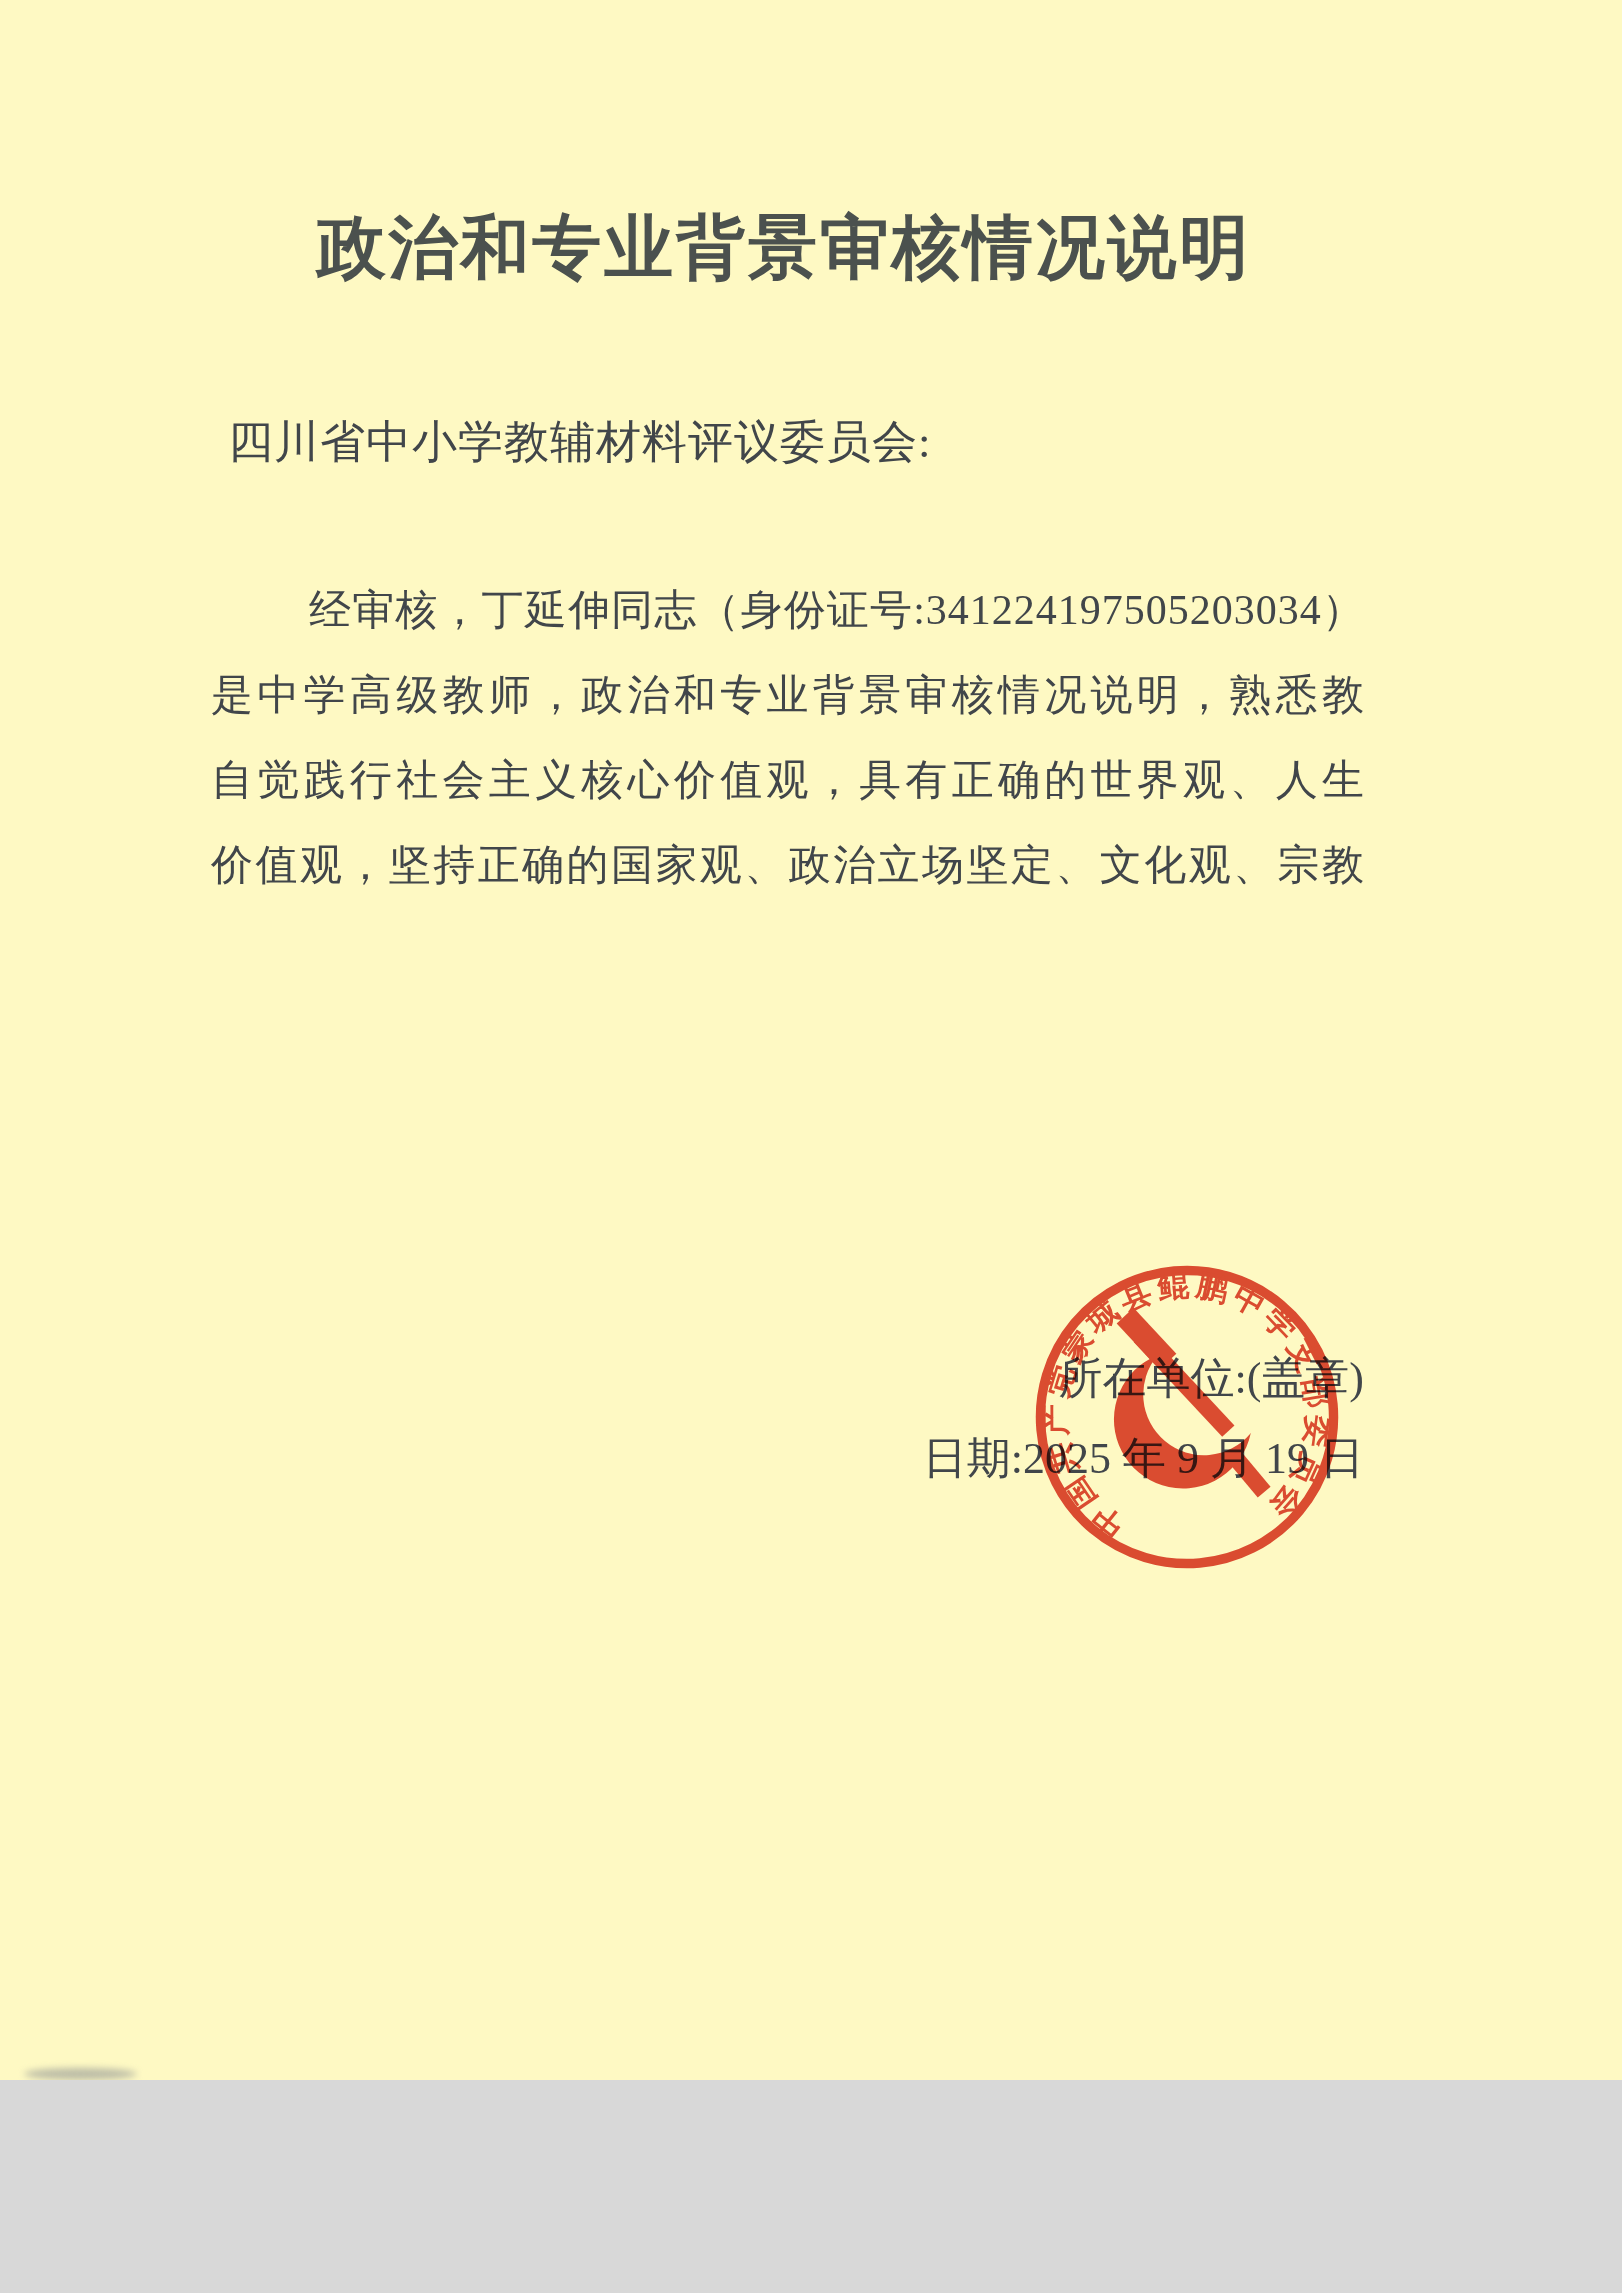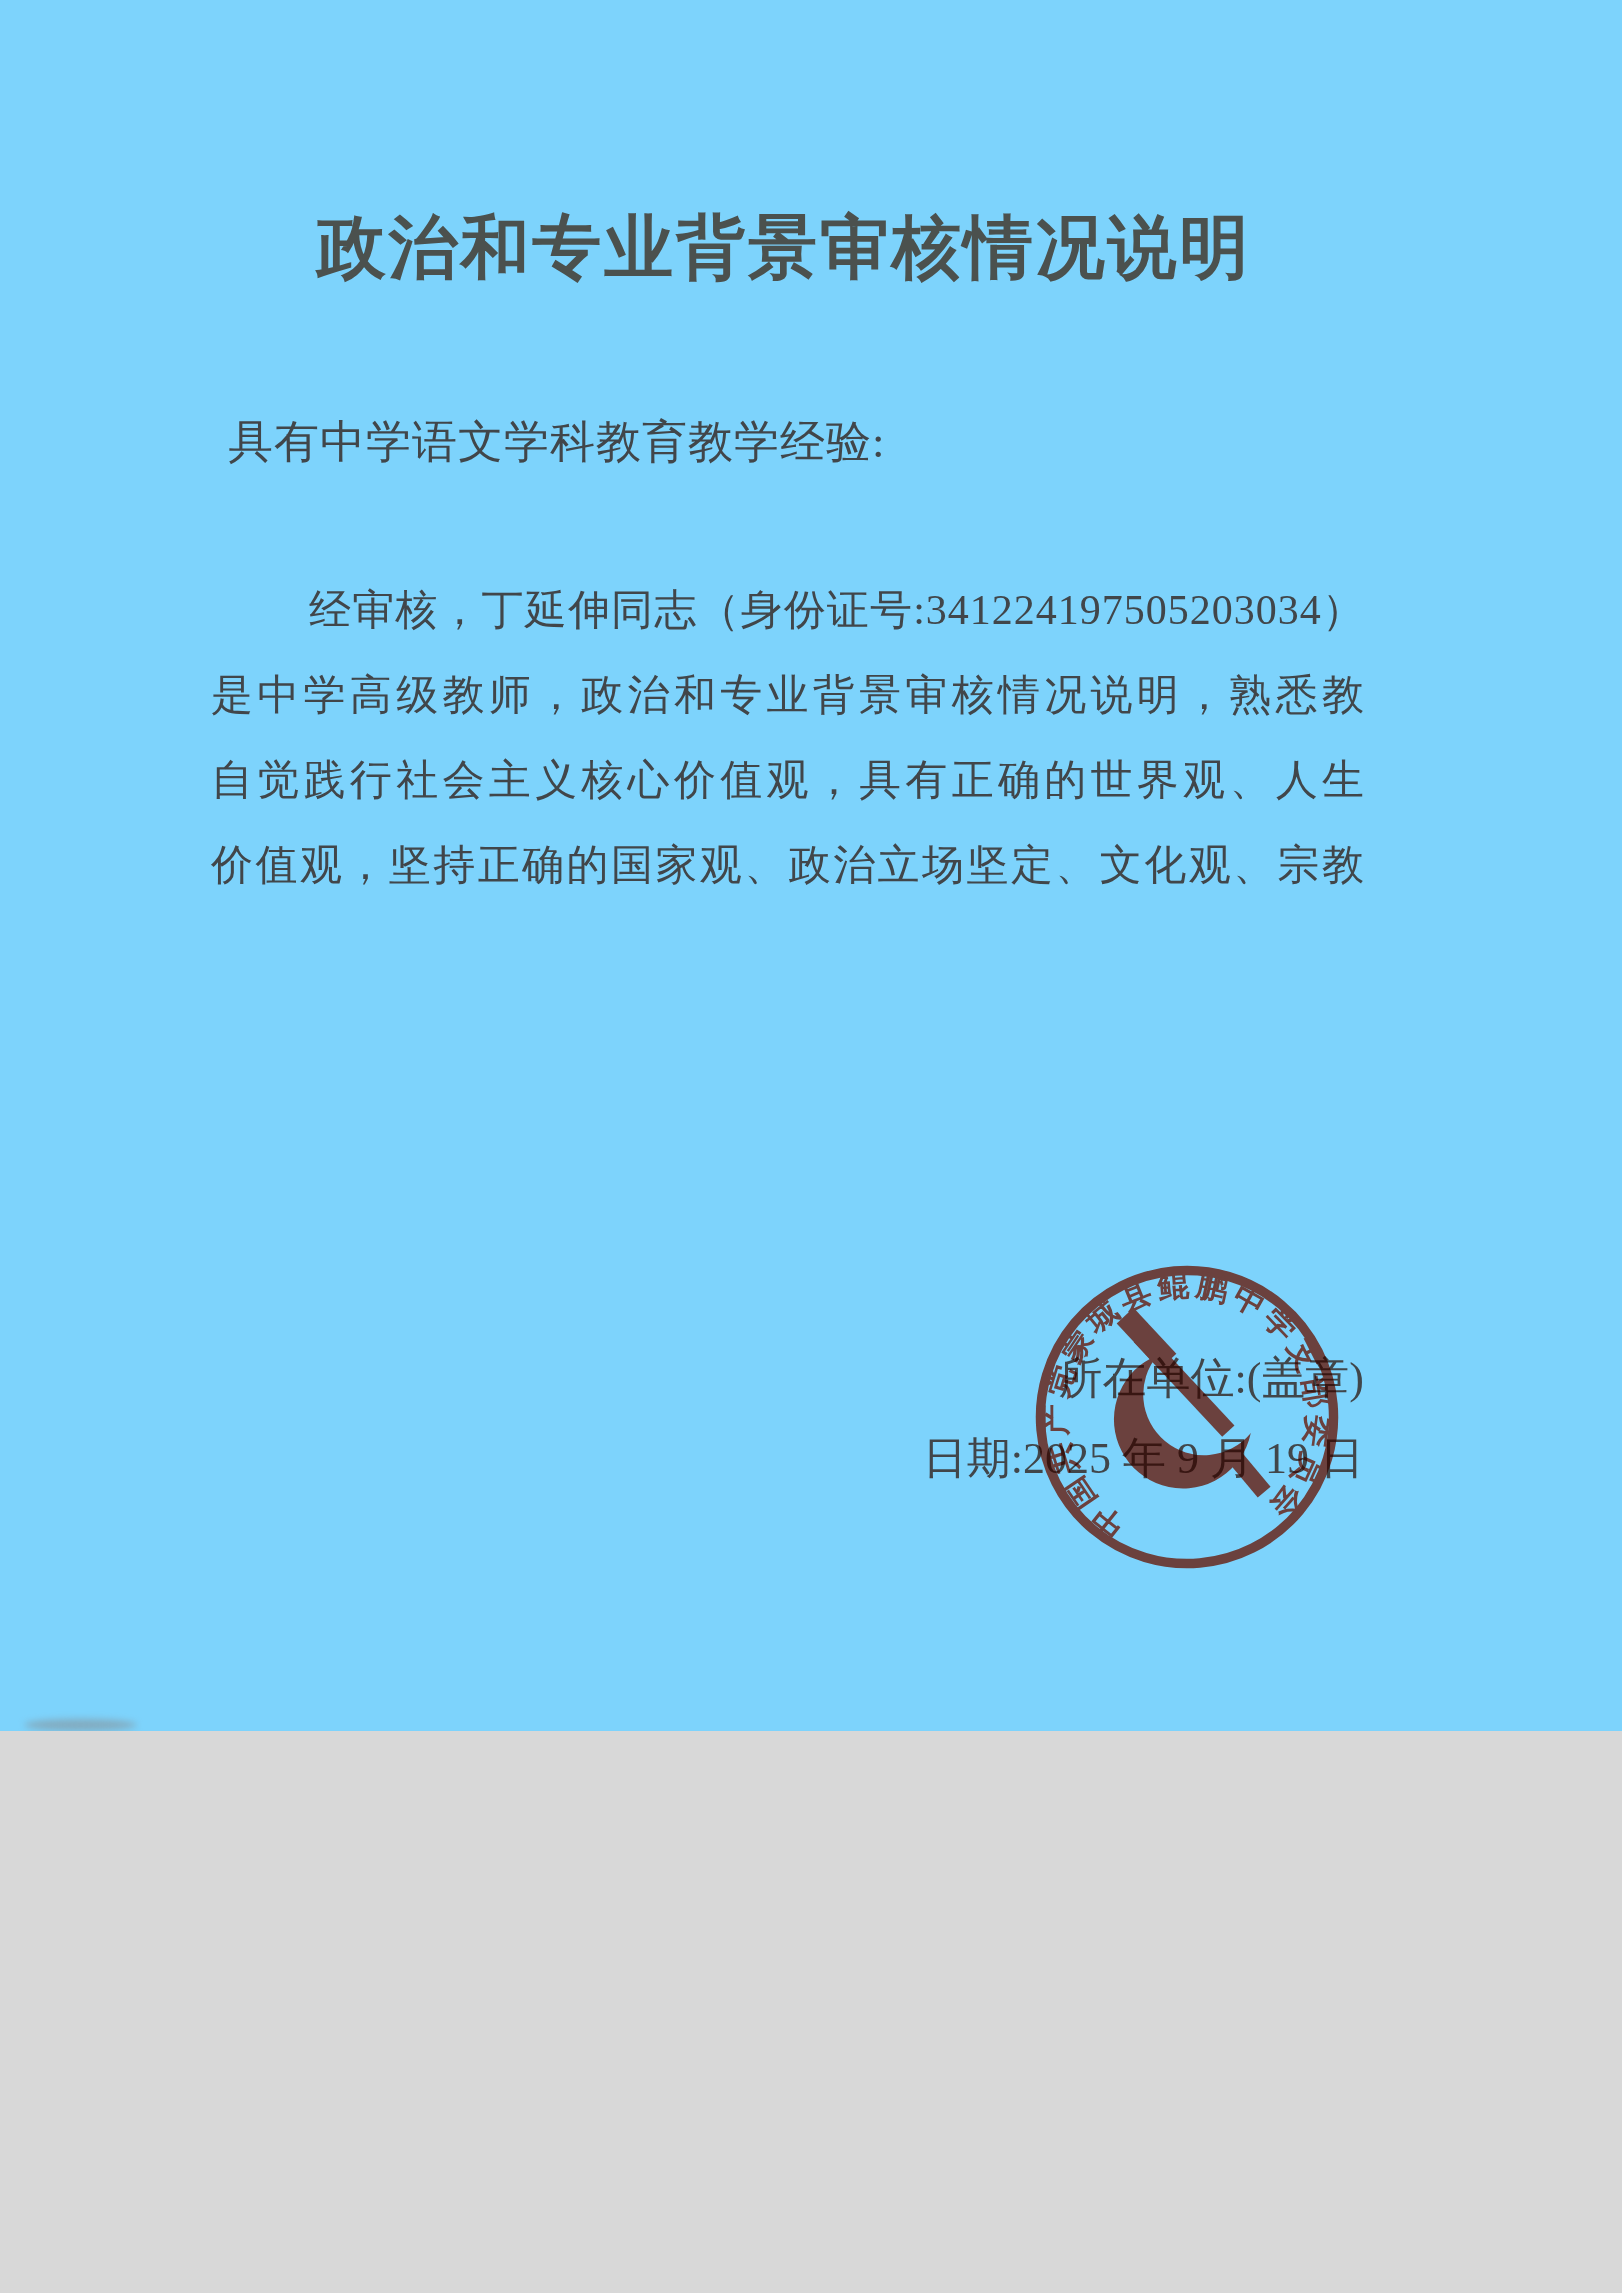--- a/index.html
+++ b/index.html
@@ -1,19 +1,19 @@
 <!DOCTYPE html>
 <html><head>
 <meta charset="utf-8">
 <style>
   html,body { margin:0; padding:0; }
   body { background:#d8d8d8; }
   .page {
-    position:relative; width:1622px; height:1731px;
-    background:#7dd3fc; overflow:hidden;
+    position:relative; width:1622px; height:2080px;
+    background:#fef9c3; overflow:hidden;
     font-family:"Liberation Serif", serif; color:#41464a;
   }
   .title {
     position:absolute; top:202px; left:230px; width:1108px;
     margin:0; text-align:center;
     font-family:"Liberation Sans", sans-serif; font-weight:700;
     font-size:69px; letter-spacing:2.9px; color:#4b514e;
   }
   .recipient {
     position:absolute; top:412px; left:228px;
@@ -48,21 +48,21 @@
     background:#878c90; border-radius:50%; filter:blur(3.9px); opacity:.55;
   }
 </style>
 </head>
 <body>
 
 <div class="page">
 
   <h1 class="title">政治和专业背景审核情况说明</h1>
 
-  <div class="recipient">具有中学语文学科教育教学经验:</div>
+  <div class="recipient">四川省中小学教辅材料评议委员会:</div>
 
   <div class="body-text">
     <div class="line first">经审核，丁延伸同志（身份证号:341224197505203034）</div>
     <div class="line">是中学高级教师，政治和专业背景审核情况说明，熟悉教</div>
     <div class="line">自觉践行社会主义核心价值观，具有正确的世界观、人生观、</div>
     <div class="line">价值观，坚持正确的国家观、政治立场坚定、文化观、宗教</div>
   </div>
 
   <div class="sign-block">
     <div class="sig-line">所在单位:(盖章)</div>

